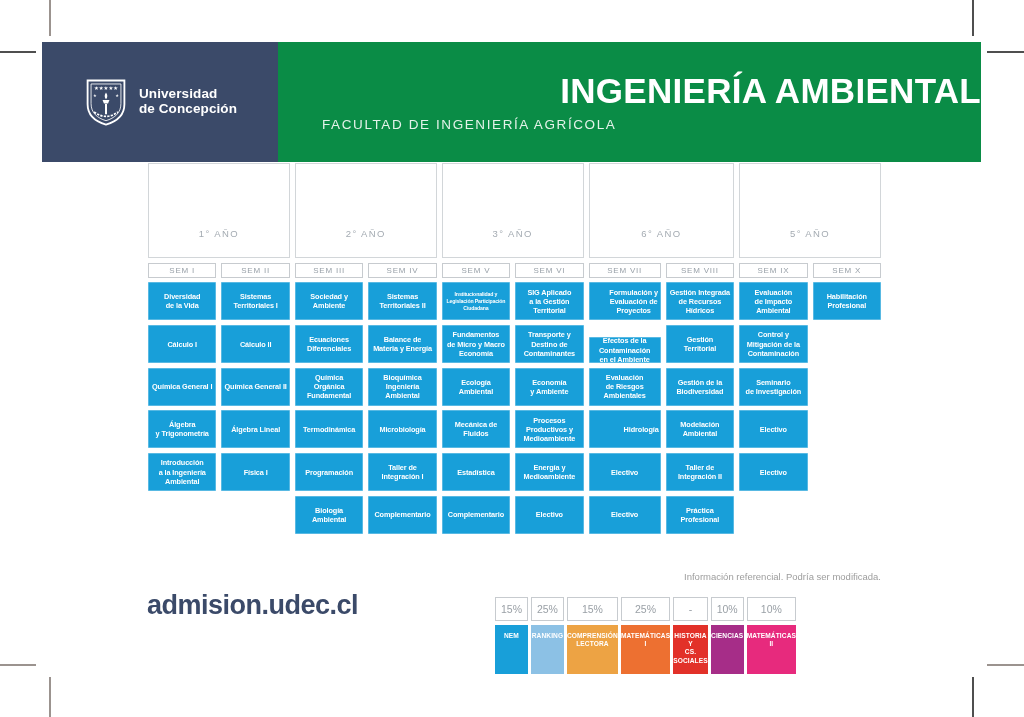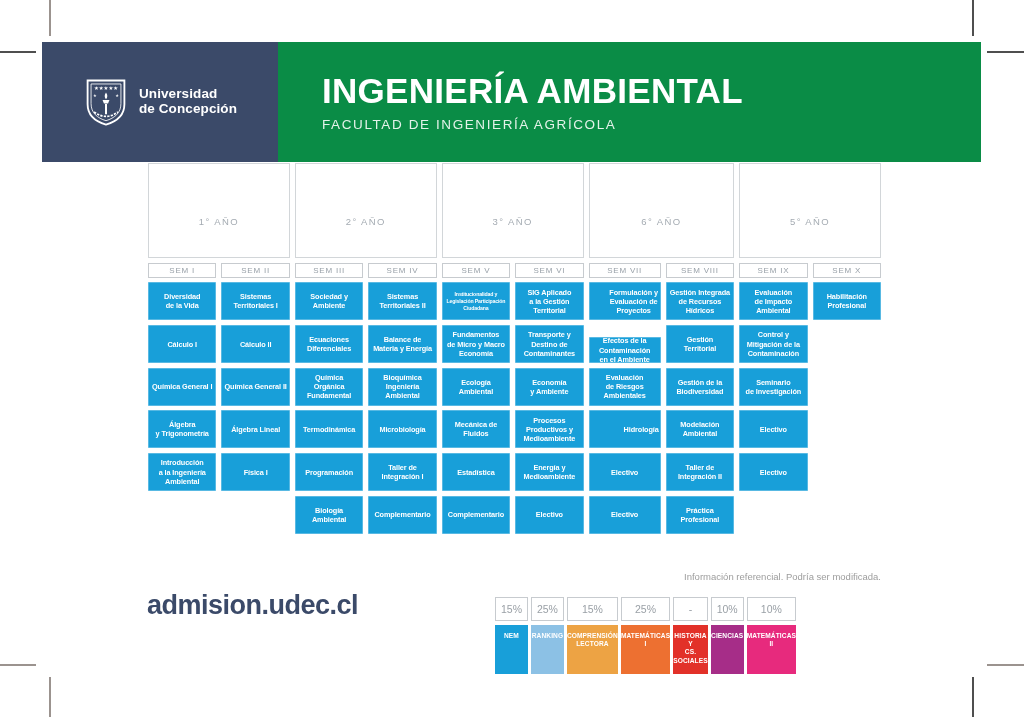--- a/index.html
+++ b/index.html
@@ -10,29 +10,29 @@
   
   .mark { position:absolute; background:#9b938f; }
   .mark.dark { background:#4f4f4f; }
 
   
   .brand-panel { position:absolute; left:42px; top:42px; width:236px; height:120px;
     background:var(--navy,#3b4a69); display:flex; align-items:center; justify-content:center; gap:10px; }
   .brand-text { color:#fff; font-weight:bold; font-size:13.5px; line-height:1.08; letter-spacing:.1px; }
   .banner { position:absolute; left:278px; top:42px; width:703px; height:120px;
     background:var(--green,#0a8c46); color:#fff; display:flex; flex-direction:column; justify-content:center; padding-left:44px; }
-  .banner h1 { font-size:35px; font-weight:800; letter-spacing:.3px; line-height:1; }
+  .banner h1 { font-size:35px; font-weight:800; letter-spacing:.3px; line-height:1;text-align:right; }
   .banner .subtitle { margin-top:9px; font-size:13.5px; letter-spacing:1.6px; color:#e3f2e9; font-weight:400; }
 
   
   .grid { position:absolute; left:148px; top:163px; width:733px;
     display:grid; grid-template-columns:repeat(10,1fr); grid-template-rows:95px 15px repeat(6,38px);
     column-gap:5px; row-gap:4.7px; }
   .year-box { grid-row:1; border:1px solid #d2d6d9; background:#fff;
-    display:flex; align-items:flex-end; justify-content:center; padding-bottom:30px;
+    display:flex; align-items:flex-end; justify-content:center; padding-bottom:18px;
     color:#a4abb2; font-size:9.5px; letter-spacing:1.4px; }
   .sem-box { grid-row:2; border:1px solid #c7cbcf; background:#fff;
     display:flex; align-items:center; justify-content:center;
     color:#98a0a8; font-size:8px; letter-spacing:.8px; }
   .card { background:var(--card,#189fd9); color:#fff; border-radius:1px;
     box-shadow:inset 0 0 0 1px rgba(255,255,255,.28);
     display:flex; align-items:center; justify-content:center; text-align:center;
     font-size:7.3px; font-weight:700; line-height:1.25; letter-spacing:-.1px;
     white-space:pre-line; padding:2px; }
   .card.tiny { font-size:5.2px; letter-spacing:-.15px; line-height:1.3; }

